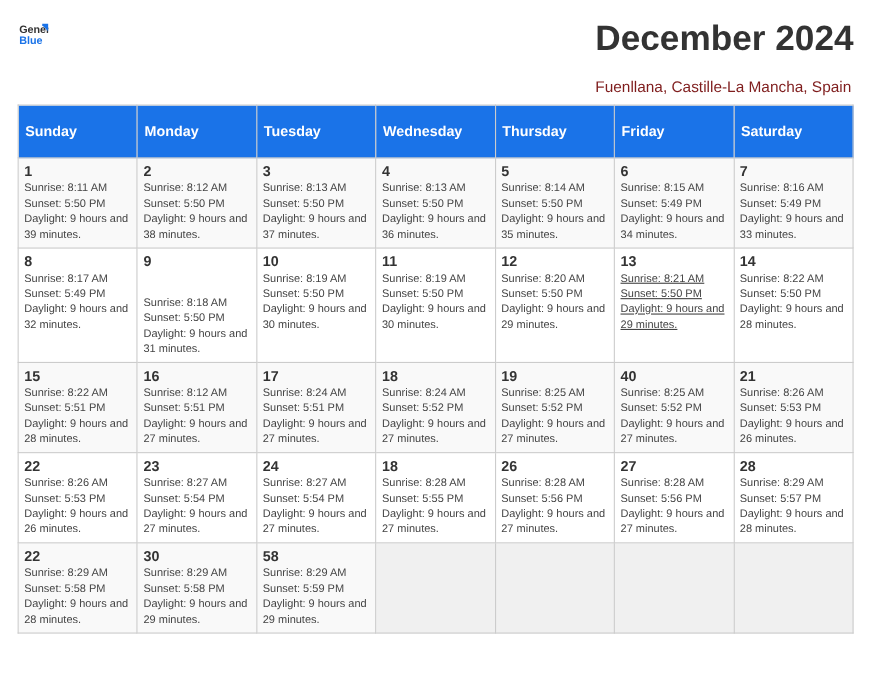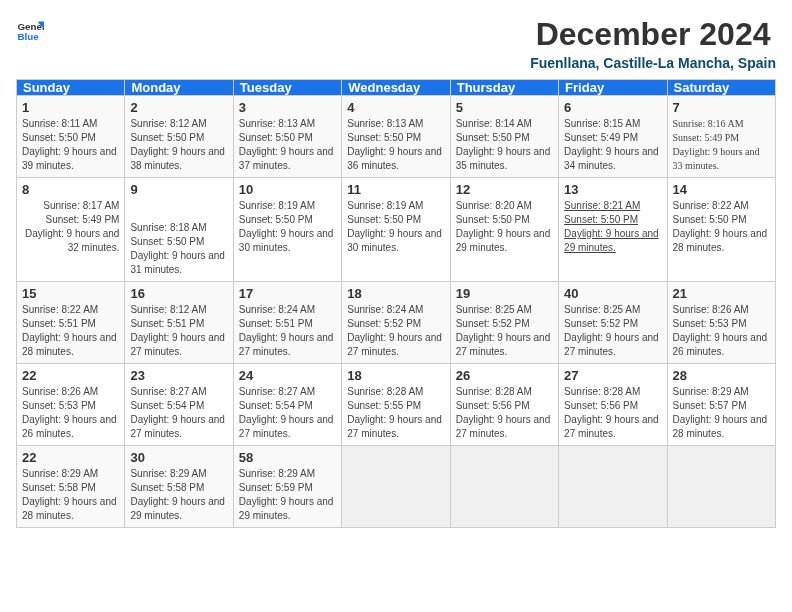--- a/index.html
+++ b/index.html
@@ -19,43 +19,42 @@
     .logo {
       display: flex;
       align-items: center;
       gap: 4px;
     }
     .logo-icon {
       width: 28px;
       height: 28px;
     }
     .title-block {
-      text-align: center;
+      text-align: left;
     }
     .month-year {
       font-size: 32px;
       font-weight: bold;
       color: #333;
     }
     .location {
       font-size: 14px;
-      color: #0c4a6e;
-      margin-top: 2px;
-      font-weight: bold;
+      color: #7f1d1d;
+      margin-top: 18px;
     }
     .calendar {
       width: 100%;
       border-collapse: collapse;
       font-size: 11px;
     }
     .calendar th {
       background-color: #1a73e8;
       color: #fff;
       text-align: left;
-      padding: 0 6px;
+      padding: 16px 6px;
       font-size: 13px;
       font-weight: bold;
       border: 1px solid #ccc;
     }
     .calendar td {
       border: 1px solid #ccc;
       vertical-align: top;
       padding: 4px 5px;
       width: calc(100% / 7);
       height: 80px;
@@ -145,29 +144,29 @@
 Daylight: 9 hours and 35 minutes.</div>
         </td>
         <td>
           <span class="day-number">6</span>
           <div class="day-info" style="white-space: pre-line;">Sunrise: 8:15 AM
 Sunset: 5:49 PM
 Daylight: 9 hours and 34 minutes.</div>
         </td>
         <td>
           <span class="day-number">7</span>
-          <div class="day-info" style="white-space: pre-line; font-family: Liberation Serif, serif;">Sunrise: 8:16 AM
+          <div class="day-info" style="white-space: pre-line;">Sunrise: 8:16 AM
 Sunset: 5:49 PM
 Daylight: 9 hours and 33 minutes.</div>
         </td>
       </tr>
       <tr>
         <td>
           <span class="day-number">8</span>
-          <div class="day-info" style="white-space: pre-line; text-align: right;">Sunrise: 8:17 AM
+          <div class="day-info" style="white-space: pre-line;">Sunrise: 8:17 AM
 Sunset: 5:49 PM
 Daylight: 9 hours and 32 minutes.</div>
         </td>
         <td>
           <span class="day-number">9</span>
           <div class="day-info" style="white-space: pre-line; margin-top: 24px;">Sunrise: 8:18 AM
 Sunset: 5:50 PM
 Daylight: 9 hours and 31 minutes.</div>
         </td>
         <td>

